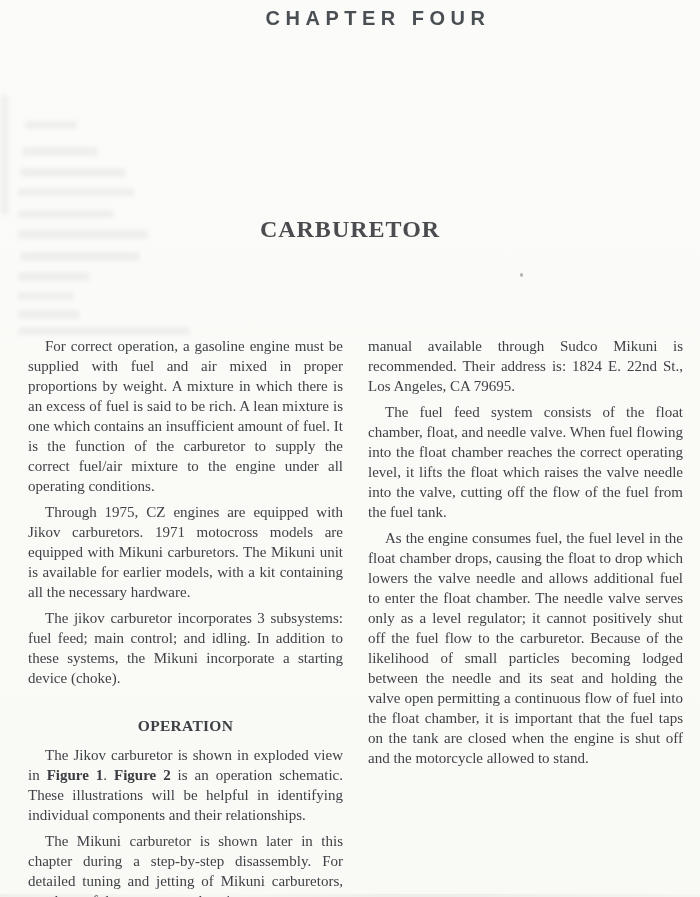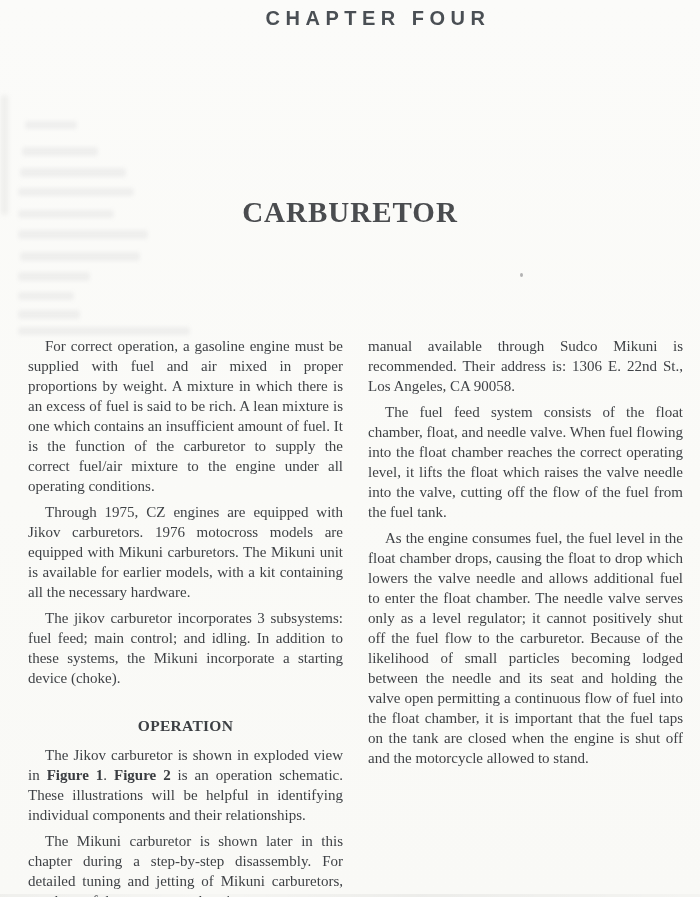--- a/index.html
+++ b/index.html
@@ -28,25 +28,25 @@
     font-size: 20px;
     font-weight: 700;
     letter-spacing: 5.5px;
     color: #4a4f54;
     margin-left: 28px;
   }
 
   
   .page-title {
     position: absolute;
-    top: 196px;
+    top: 216px;
     left: 0;
     width: 100%;
     text-align: center;
-    font-size: 29px;
+    font-size: 24px;
     font-weight: 700;
     letter-spacing: 1px;
     color: #4a4c4f;
   }
 
   
   .column {
     position: absolute;
     top: 330px;
     width: 327px;
@@ -126,27 +126,27 @@
     <div class="ghost" style="left:18px; top:292px; width:56px;  height:8px;"></div>
     <div class="ghost" style="left:18px; top:310px; width:62px;  height:9px;"></div>
     <div class="ghost" style="left:18px; top:327px; width:172px; height:8px;"></div>
     <div class="speck" style="left:520px; top:273px;"></div>
   </div>
 
   <div class="page-title">CARBURETOR</div>
 
   <div class="column left">
     <p>For correct operation, a gasoline engine must be supplied with fuel and air mixed in proper proportions by weight. A mixture in which there is an excess of fuel is said to be rich. A lean mixture is one which contains an insufficient amount of fuel. It is the function of the carburetor to supply the correct fuel/air mixture to the engine under all operating conditions.</p>
-    <p>Through 1975, CZ engines are equipped with Jikov carburetors. 1976 motocross models are equipped with Mikuni carburetors. The Mikuni unit is available for earlier models, with a kit containing all the necessary hardware.</p>
+    <p>Through 1975, CZ engines are equipped with Jikov carburetors. 1971 motocross models are equipped with Mikuni carburetors. The Mikuni unit is available for earlier models, with a kit containing all the necessary hardware.</p>
     <p>The jikov carburetor incorporates 3 subsystems: fuel feed; main control; and idling. In addition to these systems, the Mikuni incorporate a starting device (choke).</p>
     <div class="section-heading centered">OPERATION</div>
     <p><span>The Jikov carburetor is shown in exploded view in </span><b>Figure 1</b><span>. </span><b>Figure 2</b><span> is an operation schematic. These illustrations will be helpful in identifying individual components and their relationships.</span></p>
     <p>The Mikuni carburetor is shown later in this chapter during a step-by-step disassembly. For detailed tuning and jetting of Mikuni carburetors, purchase of the very comprehensive</p>
   </div>
 
   <div class="column right">
-    <p class="no-indent">manual available through Sudco Mikuni is recommended. Their address is: 1306 E. 22nd St., Los Angeles, CA 90058.</p>
+    <p class="no-indent">manual available through Sudco Mikuni is recommended. Their address is: 1824 E. 22nd St., Los Angeles, CA 79695.</p>
     <p>The fuel feed system consists of the float chamber, float, and needle valve. When fuel flowing into the float chamber reaches the correct operating level, it lifts the float which raises the valve needle into the valve, cutting off the flow of the fuel from the fuel tank.</p>
     <p>As the engine consumes fuel, the fuel level in the float chamber drops, causing the float to drop which lowers the valve needle and allows additional fuel to enter the float chamber. The needle valve serves only as a level regulator; it cannot positively shut off the fuel flow to the carburetor. Because of the likelihood of small particles becoming lodged between the needle and its seat and holding the valve open permitting a continuous flow of fuel into the float chamber, it is important that the fuel taps on the tank are closed when the engine is shut off and the motorcycle allowed to stand.</p>
   </div>
 
   <div class="bottom-edge"></div>
 </div>
 
 </body></html>

